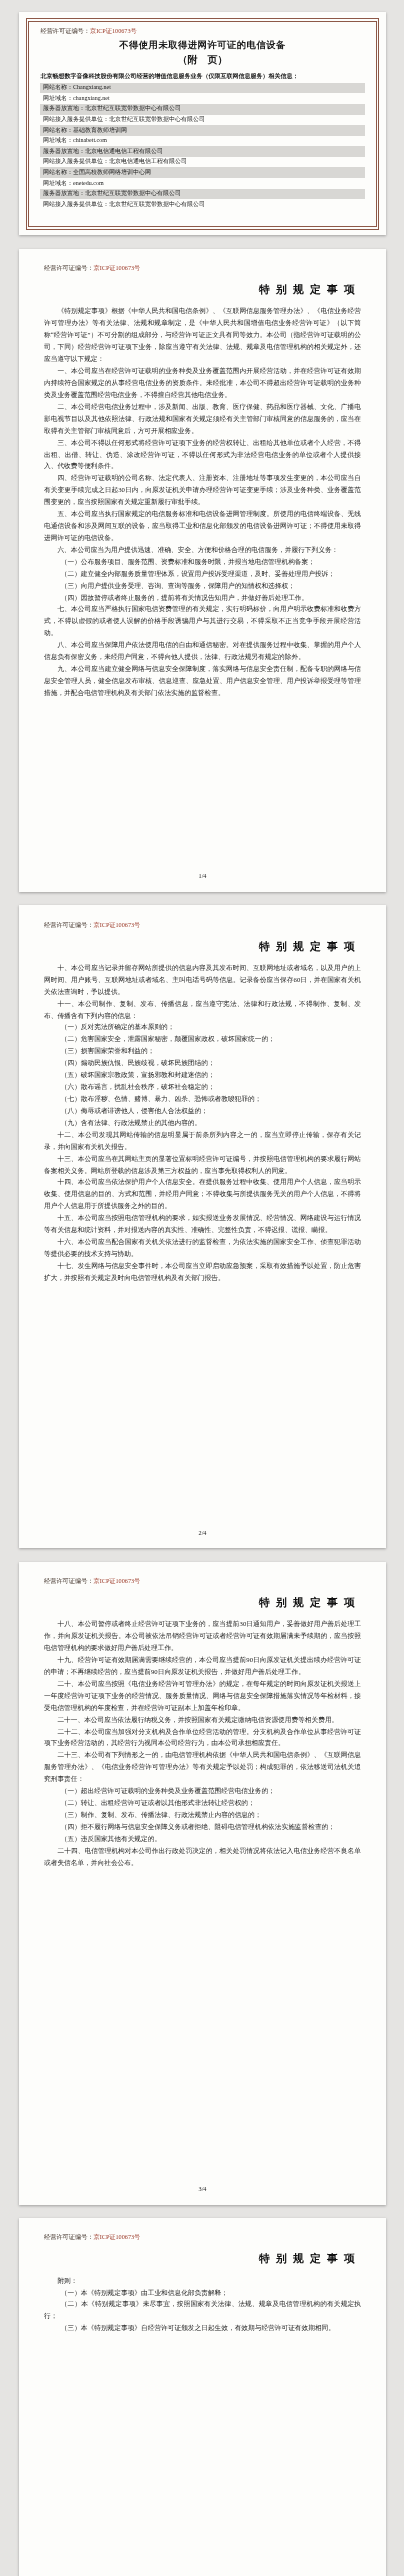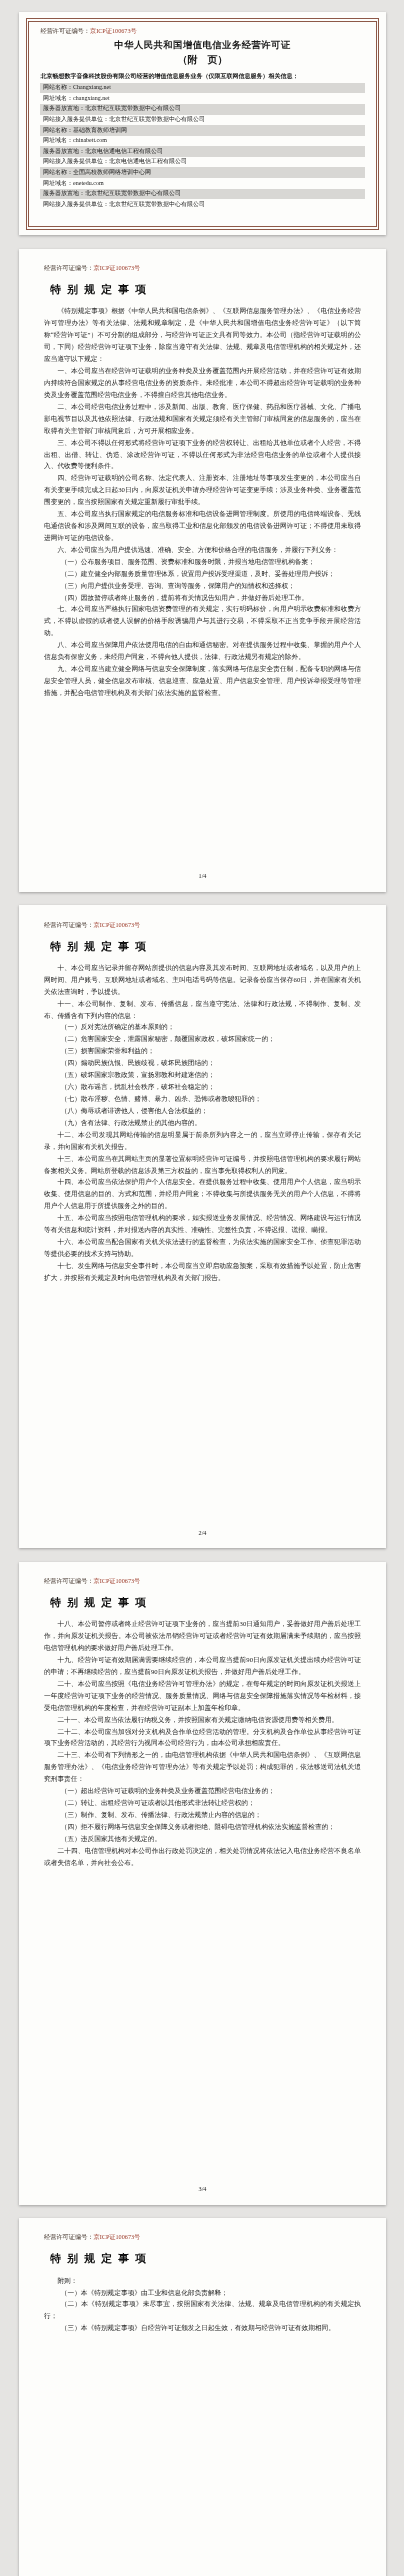--- a/index.html
+++ b/index.html
@@ -25,21 +25,21 @@
   .lic-header .lic-num{color:#9c3a28;}
   .cert-title{text-align:center;font-weight:bold;font-size:9.3px;letter-spacing:0.5px;margin-top:3.1px;}
   .cert-subtitle{text-align:center;font-weight:bold;font-size:10px;margin:1.5px 0 4.6px;}
   .cert-intro{font-size:6px;font-weight:bold;line-height:1.5;margin-bottom:2.1px;}
   .info-rows{width:100%;}
   .info-row{font-size:6px;line-height:1.6;padding:0.5px 2.6px;}
   .info-row.hl{background:#d8d7d4;}
   
   .prov-page{height:643px;position:relative;padding:15.5px 25px 28px;}
   .prov-title{
-    text-align:left;font-size:10.8px;font-weight:bold;
+    text-align:right;font-size:10.8px;font-weight:bold;
     letter-spacing:6.2px;padding-left:6.2px;margin:10.3px 0 8.2px;color:#111;
   }
   .prov-body .para{
     font-size:6.7px;line-height:1.78;text-align:justify;
     text-indent:2em;margin:0;
   }
   .prov-body .para.sub{text-indent:2.5em;}
   .page-num{
     position:absolute;bottom:12.4px;left:0;right:0;
     text-align:center;font-size:6.2px;color:#222;
@@ -47,21 +47,21 @@
 </style>
 </head>
 <body>
 
 <div class="page cert-page">
   <div class="frame">
     <div class="frame-inner">
       <div class="lic-header">
         <span>经营许可证编号：</span><span class="lic-num">京ICP证100673号</span>
       </div>
-      <div class="cert-title">中华人民共和国增值电信业务经营许可证</div>
+      <div class="cert-title">不得使用未取得进网许可证的电信设备</div>
       <div class="cert-subtitle">（附　页）</div>
       <div class="cert-intro">北京畅想数字音像科技股份有限公司经营的增值信息服务业务（仅限互联网信息服务）相关信息：</div>
       <div class="info-rows">
 
       <div class="info-row hl">
           <span>网站名称：</span><span>Changxiang.net</span>
         </div>
           <div class="info-row">
           <span>网址域名：</span><span>changxiang.net</span>
         </div>

